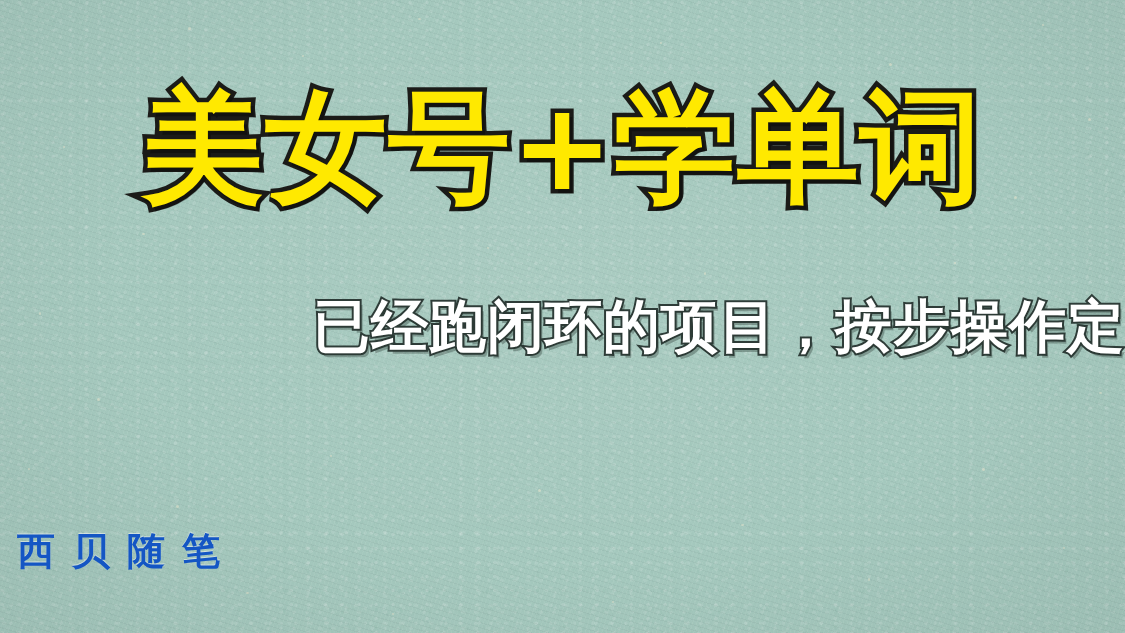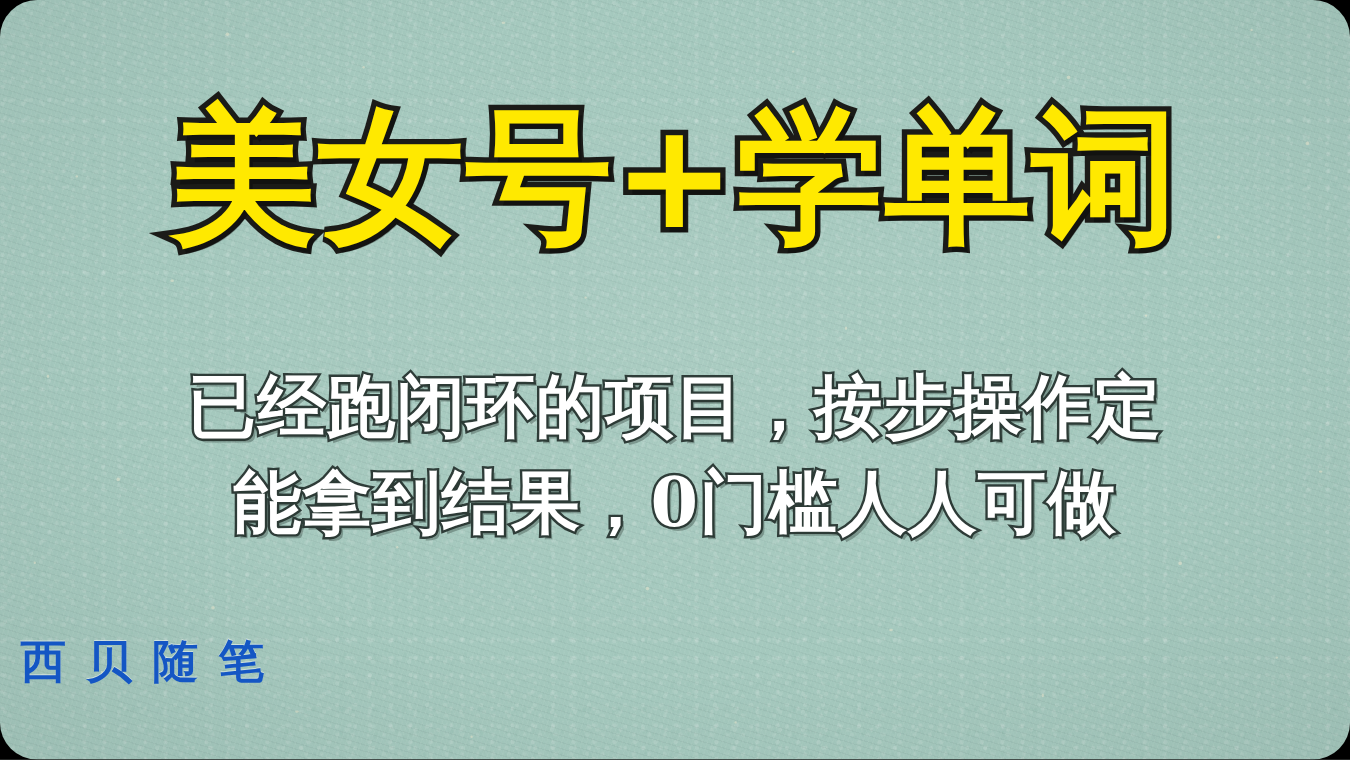--- a/index.html
+++ b/index.html
@@ -10,21 +10,20 @@
   }
 
   .canvas {
     position: relative;
     width: 1125px;
     height: 633px;
     overflow: hidden;
     background-color: #a4c8bd;
     font-family: "Liberation Sans", "DejaVu Sans", sans-serif;
     user-select: none;
-    border-radius: 31px;
   }
 
   
   .tex-grain {
     position: absolute;
     inset: 0;
     pointer-events: none;
     background-image:
       radial-gradient(circle at 12% 18%, rgba(255,255,255,.14) 0 1.5px, transparent 2px),
       radial-gradient(circle at 37% 9%,  rgba(0,0,0,.05)    0 1.5px, transparent 2px),
@@ -98,23 +97,22 @@
       3px 4px 0 rgba(0,0,0,.30);
     white-space: nowrap;
   }
 
   
   .subtitle-wrap {
     position: absolute;
     top: 286px;
     left: 0;
     width: 100%;
-    text-align: center;
+    text-align: right;
     z-index: 5;
-    margin-top: 13px;
   }
 
   .subtitle-line {
     font-family: "DejaVu Serif", "Liberation Serif", serif;
     font-weight: 700;
     font-size: 57px;
     line-height: 80px;
     letter-spacing: 1px;
     color: #ffffff;
     -webkit-text-stroke: 4px #2e3c38;
@@ -182,21 +180,20 @@
     <span class="fleck" style="left:704px;  top:272px; width:2px;  height:3px;"></span>
     <span class="fleck" style="left:330px;  top:455px; width:2px;  height:2px;"></span>
   </div>
 
   <div class="headline-wrap">
     <div class="headline">美女号+学单词</div>
   </div>
 
   <div class="subtitle-wrap">
     <div class="subtitle-line">已经跑闭环的项目，按步操作定</div>
-    <div class="subtitle-line">能拿到结果，0门槛人人可做</div>
   </div>
 
   <div class="signature-wrap">
     <div class="signature">西贝随笔</div>
   </div>
 
   <div class="vignette"></div>
 </div>
 
 </body></html>

